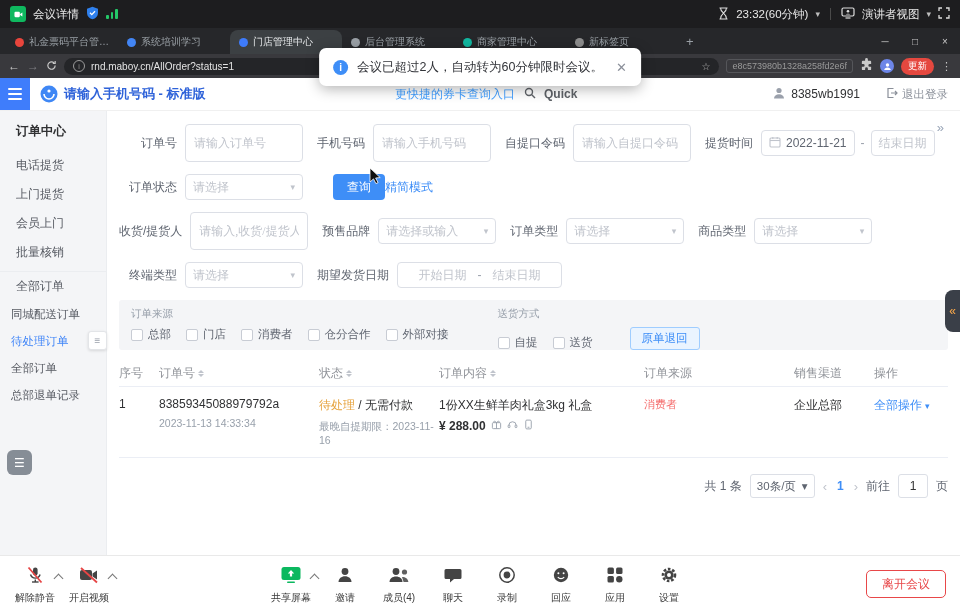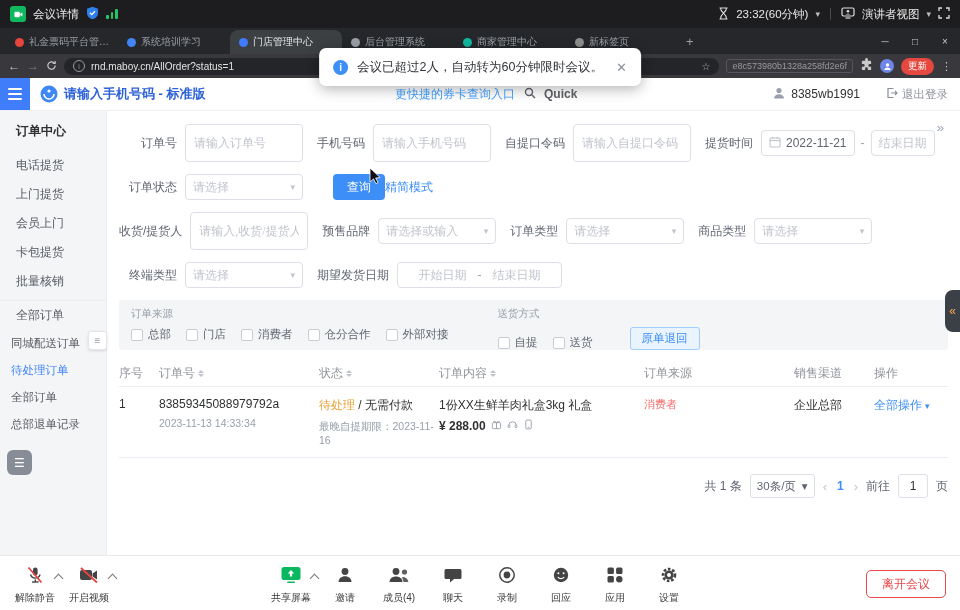--- a/index.html
+++ b/index.html
@@ -303,21 +303,20 @@
       </span>
       <span>退出登录</span>
     </span>
   </div>
 
   <div class="sidebar">
     <div class="sb-section">订单中心</div>
     <div class="sb-item">电话提货</div>
     <div class="sb-item">上门提货</div>
     <div class="sb-item">会员上门</div>
-    <div class="sb-item">卡包提货</div>
     <div class="sb-item">批量核销</div>
     <div class="sb-item parent">全部订单</div>
     <div class="sb-sub">同城配送订单</div>
     <div class="sb-sub active">待处理订单</div>
     <div class="sb-sub">全部订单</div>
     <div class="sb-sub">总部退单记录</div>
   </div>
 
   <div class="main">
     <span class="fold">»</span>

